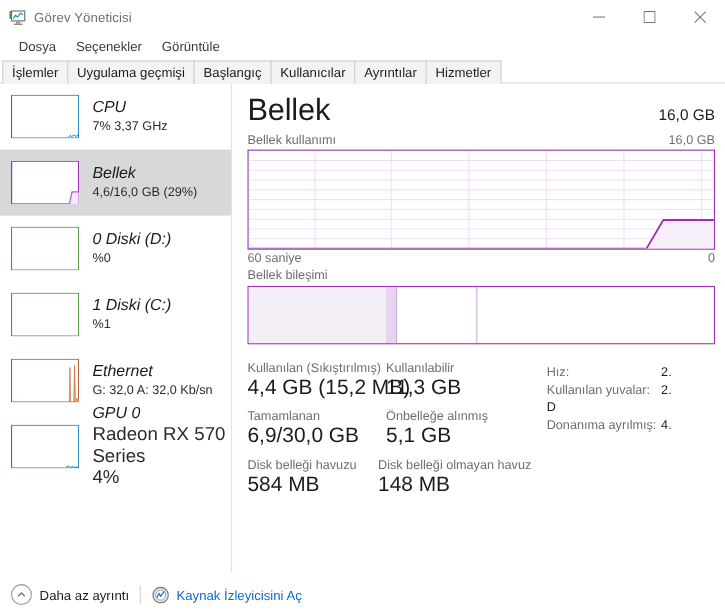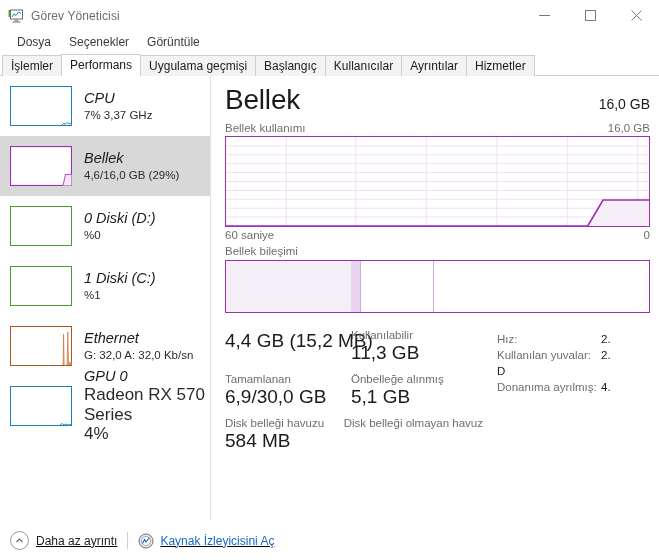--- a/index.html
+++ b/index.html
@@ -280,21 +280,20 @@
   .bottombar {
     position: absolute;
     left: 0; right: 0; bottom: 0;
     height: 40px;
     background: #ffffff;
     display: flex;
     align-items: center;
     padding-left: 10px;
     box-sizing: border-box;
     border-top: 1px solid #ffffff;
-    text-decoration: underline;
   }
   .fewer {
     display: flex;
     align-items: center;
     font-size: 12px;
     color: #1b1b1b;
   }
   .chev-circle {
     width: 17px; height: 17px;
     border: 1px solid #9a9a9a;
@@ -352,21 +351,20 @@
 </div>
 
 <div class="menubar">
   <div class="menu-item">Dosya</div>
   <div class="menu-item">Seçenekler</div>
   <div class="menu-item">Görüntüle</div>
 </div>
 
 <div class="tabstrip">
   <div class="tab">İşlemler</div>
-  <div class="tab active">Performans</div>
   <div class="tab">Uygulama geçmişi</div>
   <div class="tab">Başlangıç</div>
   <div class="tab">Kullanıcılar</div>
   <div class="tab">Ayrıntılar</div>
   <div class="tab">Hizmetler</div>
 </div>
 
 <div class="content">
 
   <div class="sidebar">
@@ -501,20 +499,21 @@
       <div class="comp-seg" style="left:31.7%; width:1px; background:#cda9dd;"></div>
       <div class="comp-seg" style="left:48.9%; width:1px; background:#cda9dd;"></div>
     </div>
 
     <div class="stats">
 
       <div class="stats-left">
 
         <div class="stat-row">
           <div class="stat-col c1">
+            <div class="stat-lab">Kullanılan (Sıkıştırılmış)</div>
             <div class="stat-val">4,4 GB (15,2 MB)</div>
           </div>
           <div class="stat-col">
             <div class="stat-lab">Kullanılabilir</div>
             <div class="stat-val">11,3 GB</div>
           </div>
         </div>
 
         <div class="stat-row">
           <div class="stat-col c1">
@@ -527,20 +526,21 @@
           </div>
         </div>
 
         <div class="stat-row">
           <div class="stat-col c1">
             <div class="stat-lab">Disk belleği havuzu</div>
             <div class="stat-val">584 MB</div>
           </div>
           <div class="stat-col">
             <div class="stat-lab">Disk belleği olmayan havuz</div>
+            <div class="stat-val">148 MB</div>
           </div>
         </div>
 
       </div>
 
       <div class="stats-right">
         <div class="spec-row">
           <span class="spec-lab">Hız:</span>
           <span class="spec-val">2.</span>
         </div>

